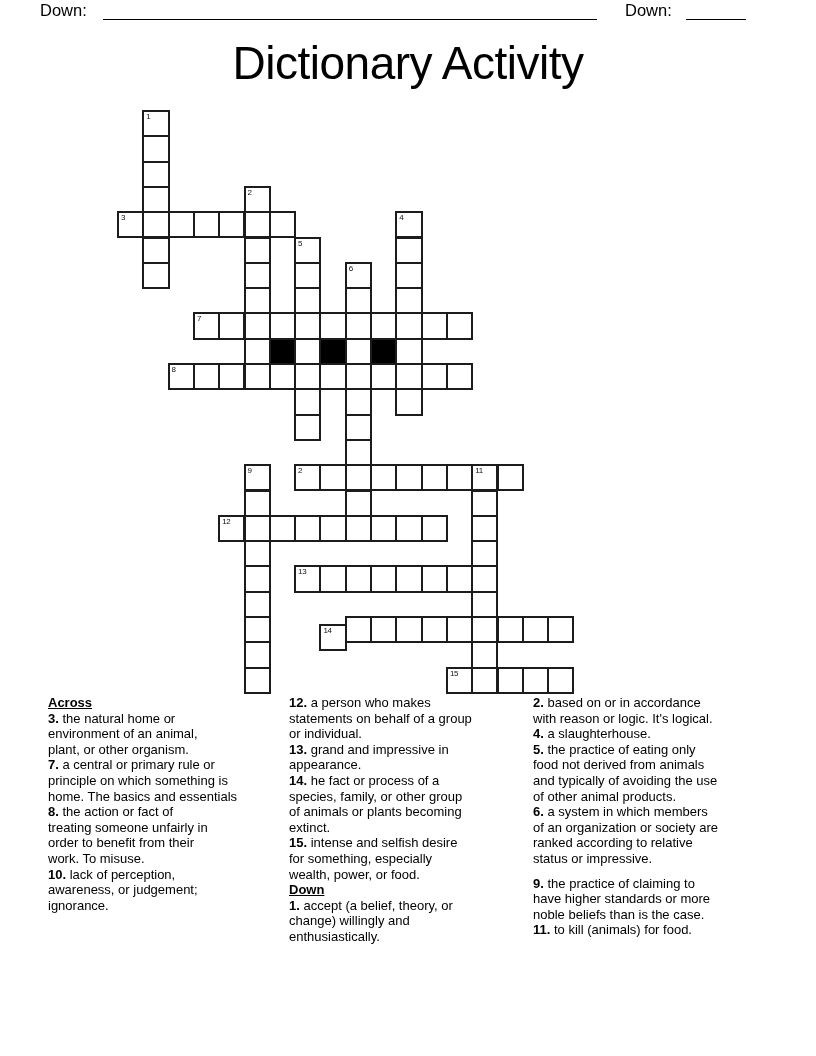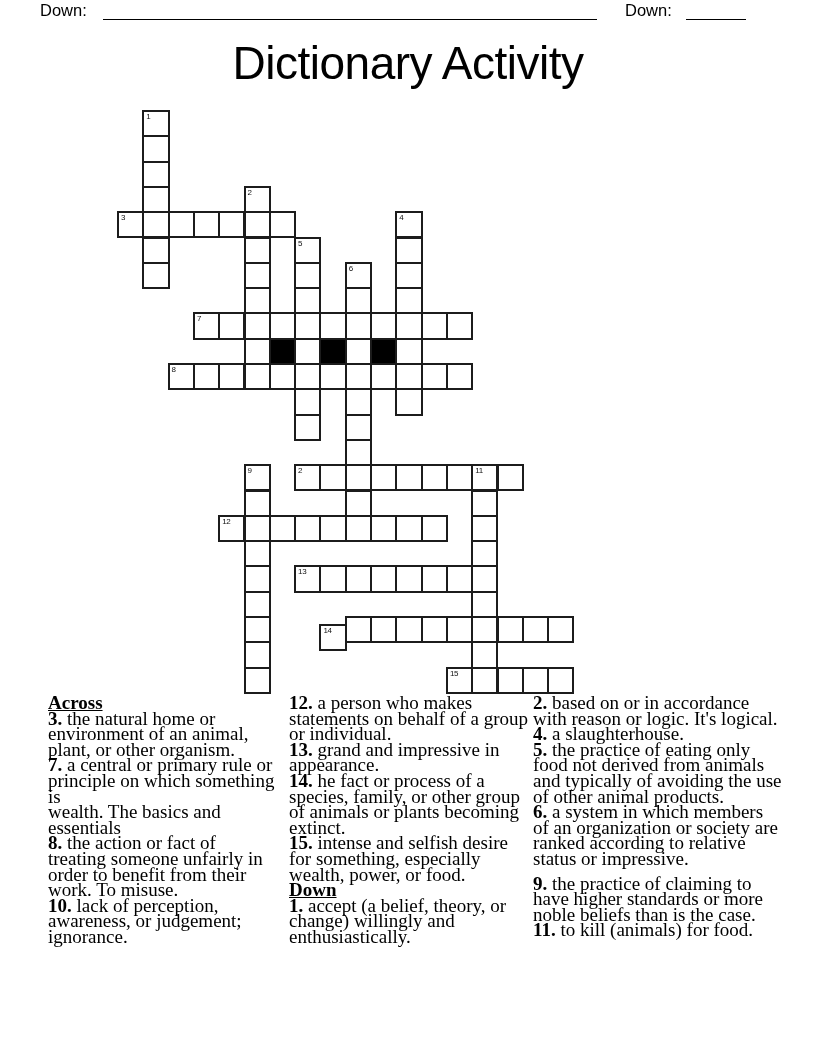--- a/index.html
+++ b/index.html
@@ -22,21 +22,21 @@
   .cell {
     position:absolute; box-sizing:border-box;
     border:2px solid #1c1c1c; background:#fff;
   }
   .cell.black { background:#000; }
   .num {
     position:absolute; top:0px; left:2px; font-size:8px; line-height:9px;
     color:#111; letter-spacing:-0.3px;
   }
   
-  .clue-col { position:absolute; top:695px; font-size:19px; line-height:15.6px;font-family:Liberation Serif, serif; }
+  .clue-col { position:absolute; top:695px; font-size:13px; line-height:15.6px; }
   .clue-head { font-weight:bold; text-decoration:underline; }
   .clue { margin:0; }
   .clue b { font-weight:bold; }
   .clue .clue-text { white-space:pre-line; }
   .gap-before { margin-top:9px; }
 </style>
 </head>
 <body>
 
 <div class="page">
@@ -198,21 +198,21 @@
       <div class="cell" style="left: 430.1px; top: 556.6px; width: 27.3px; height: 27.3px;"></div>
     </div>
 
   <div class="clue-col" style="left:48px; width:240px">
     <div class="clue-head">Across</div>
     <p class="clue"><b>3.</b> <span class="clue-text">the natural home or
 environment of an animal,
 plant, or other organism.</span></p>
     <p class="clue"><b>7.</b> <span class="clue-text">a central or primary rule or
 principle on which something is
-wealth. The basics and essentials</span></p>
+home. The basics and essentials</span></p>
     <p class="clue"><b>8.</b> <span class="clue-text">the action or fact of
 treating someone unfairly in
 order to benefit from their
 work. To misuse.</span></p>
     <p class="clue"><b>10.</b> <span class="clue-text">lack of perception,
 awareness, or judgement;
 ignorance.</span></p>
   </div>
 
   <div class="clue-col" style="left:289px; width:244px">

